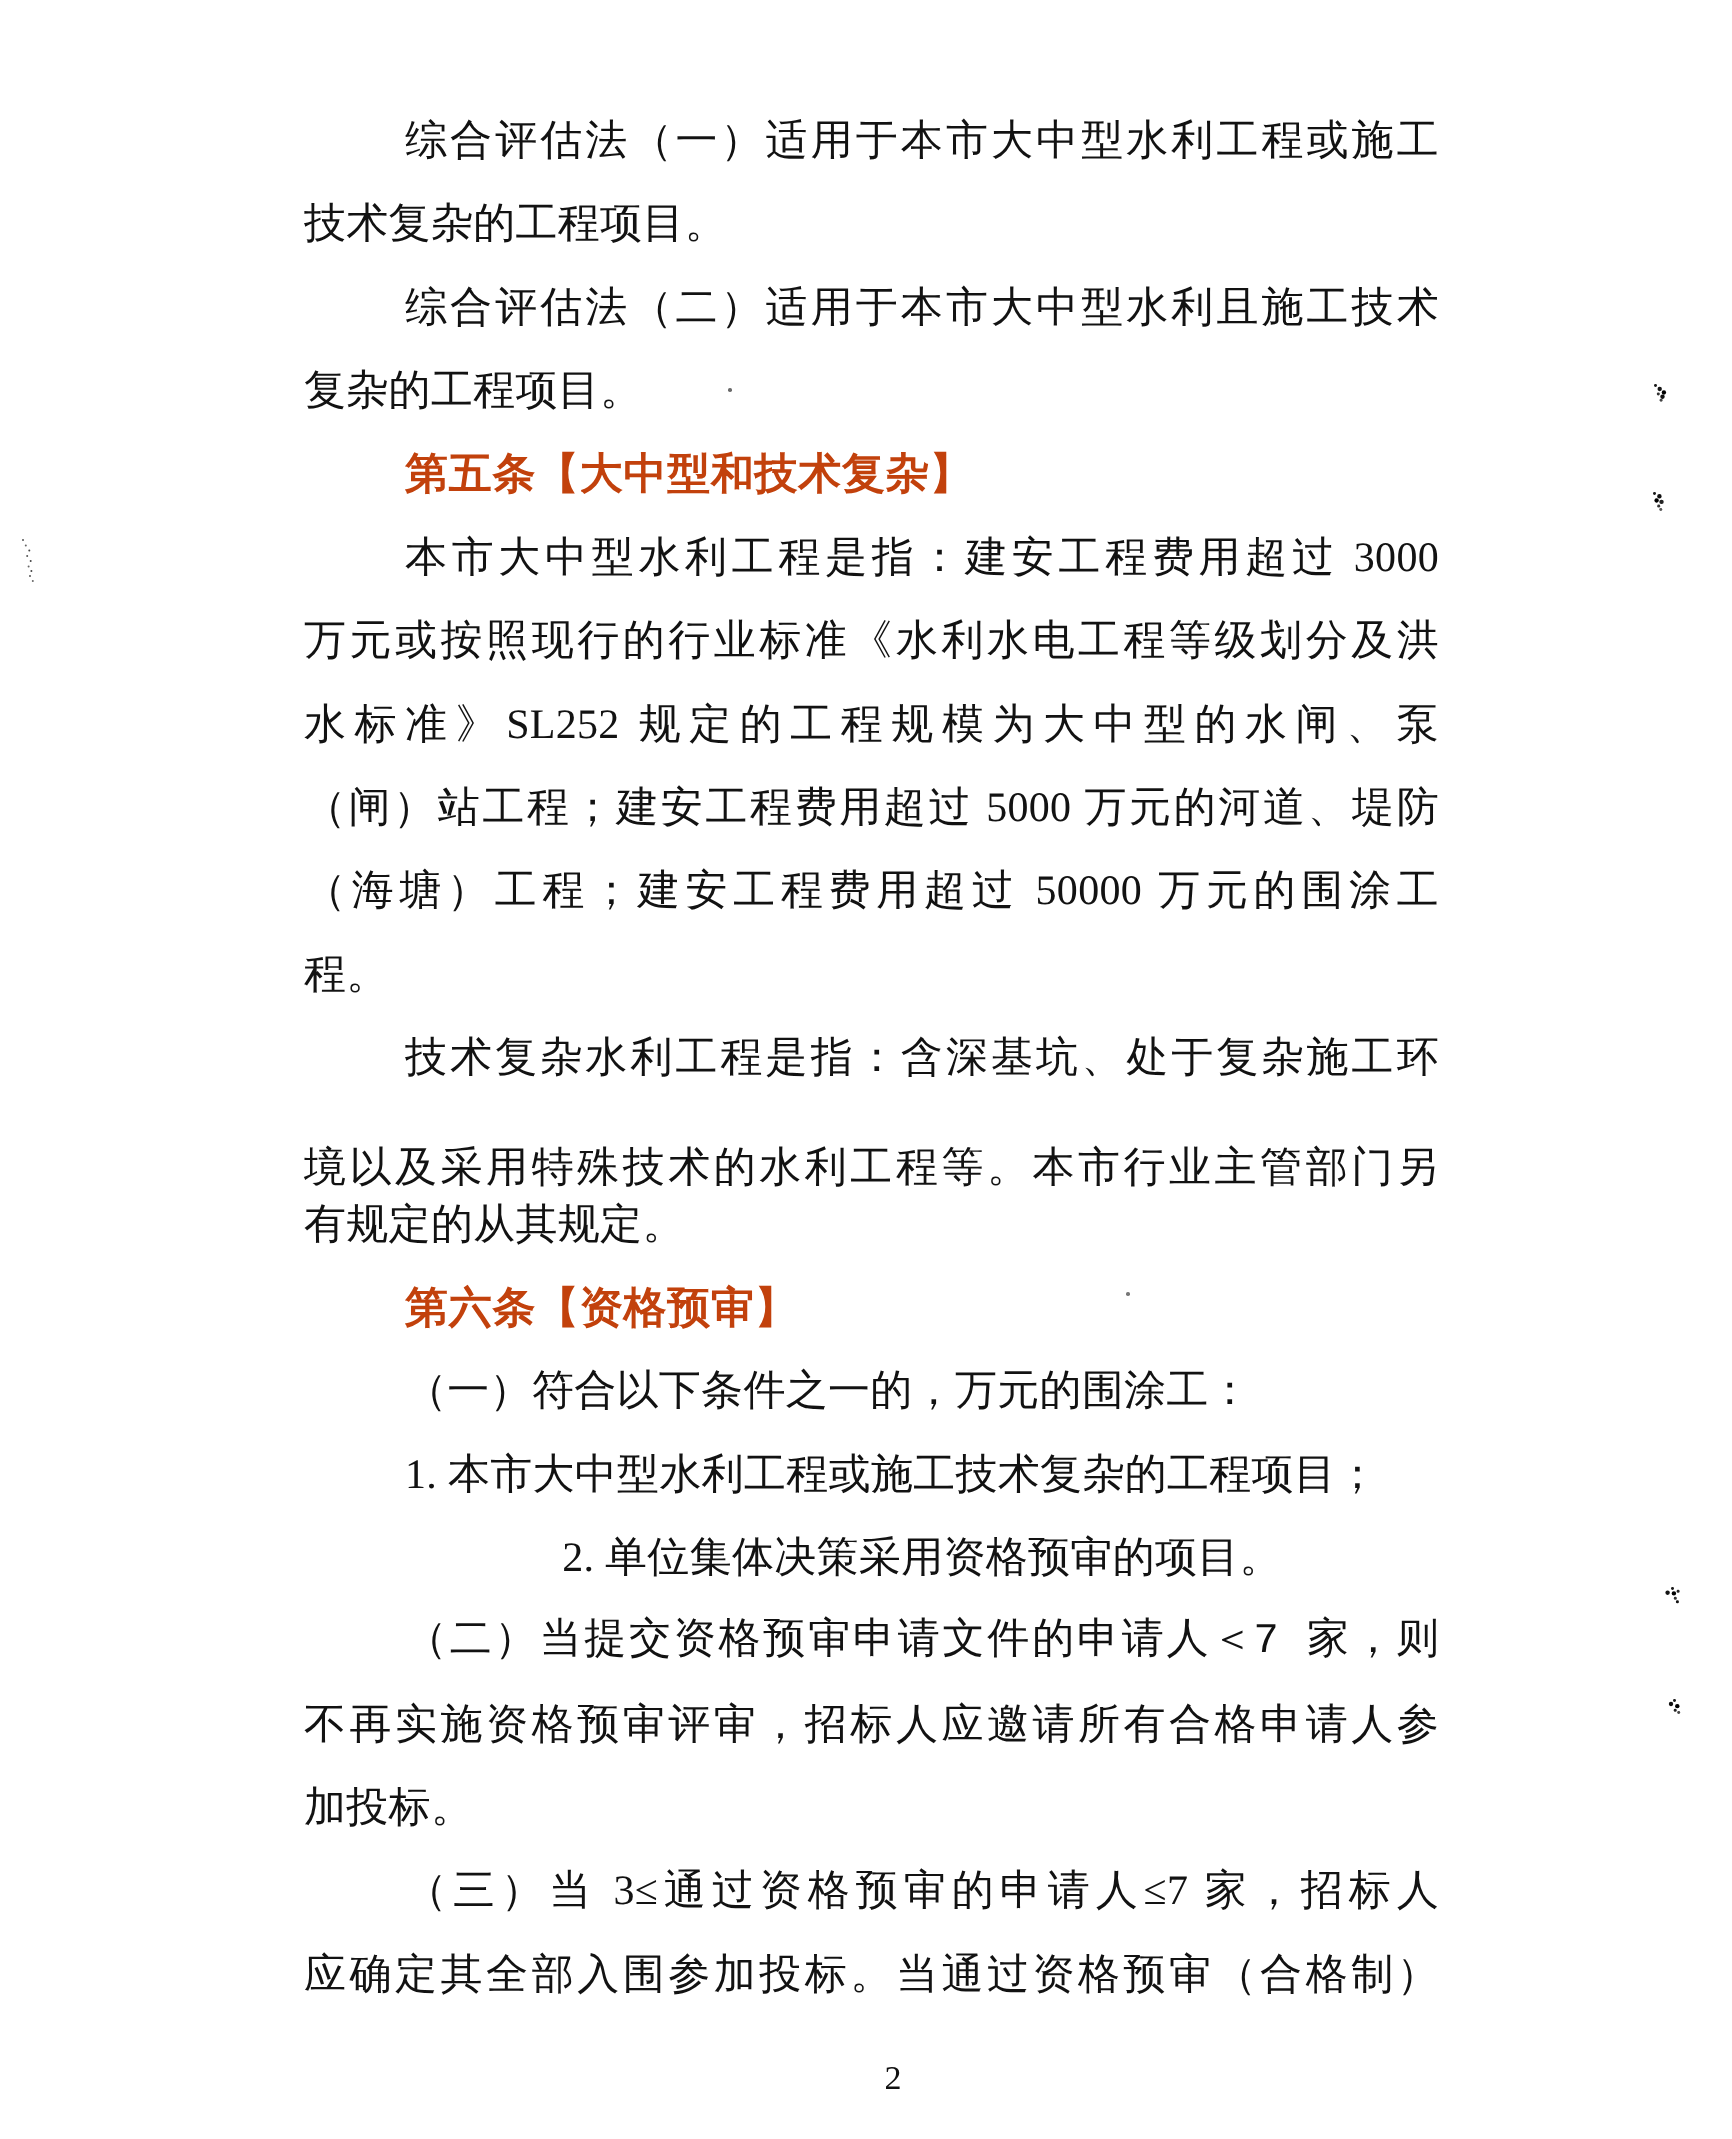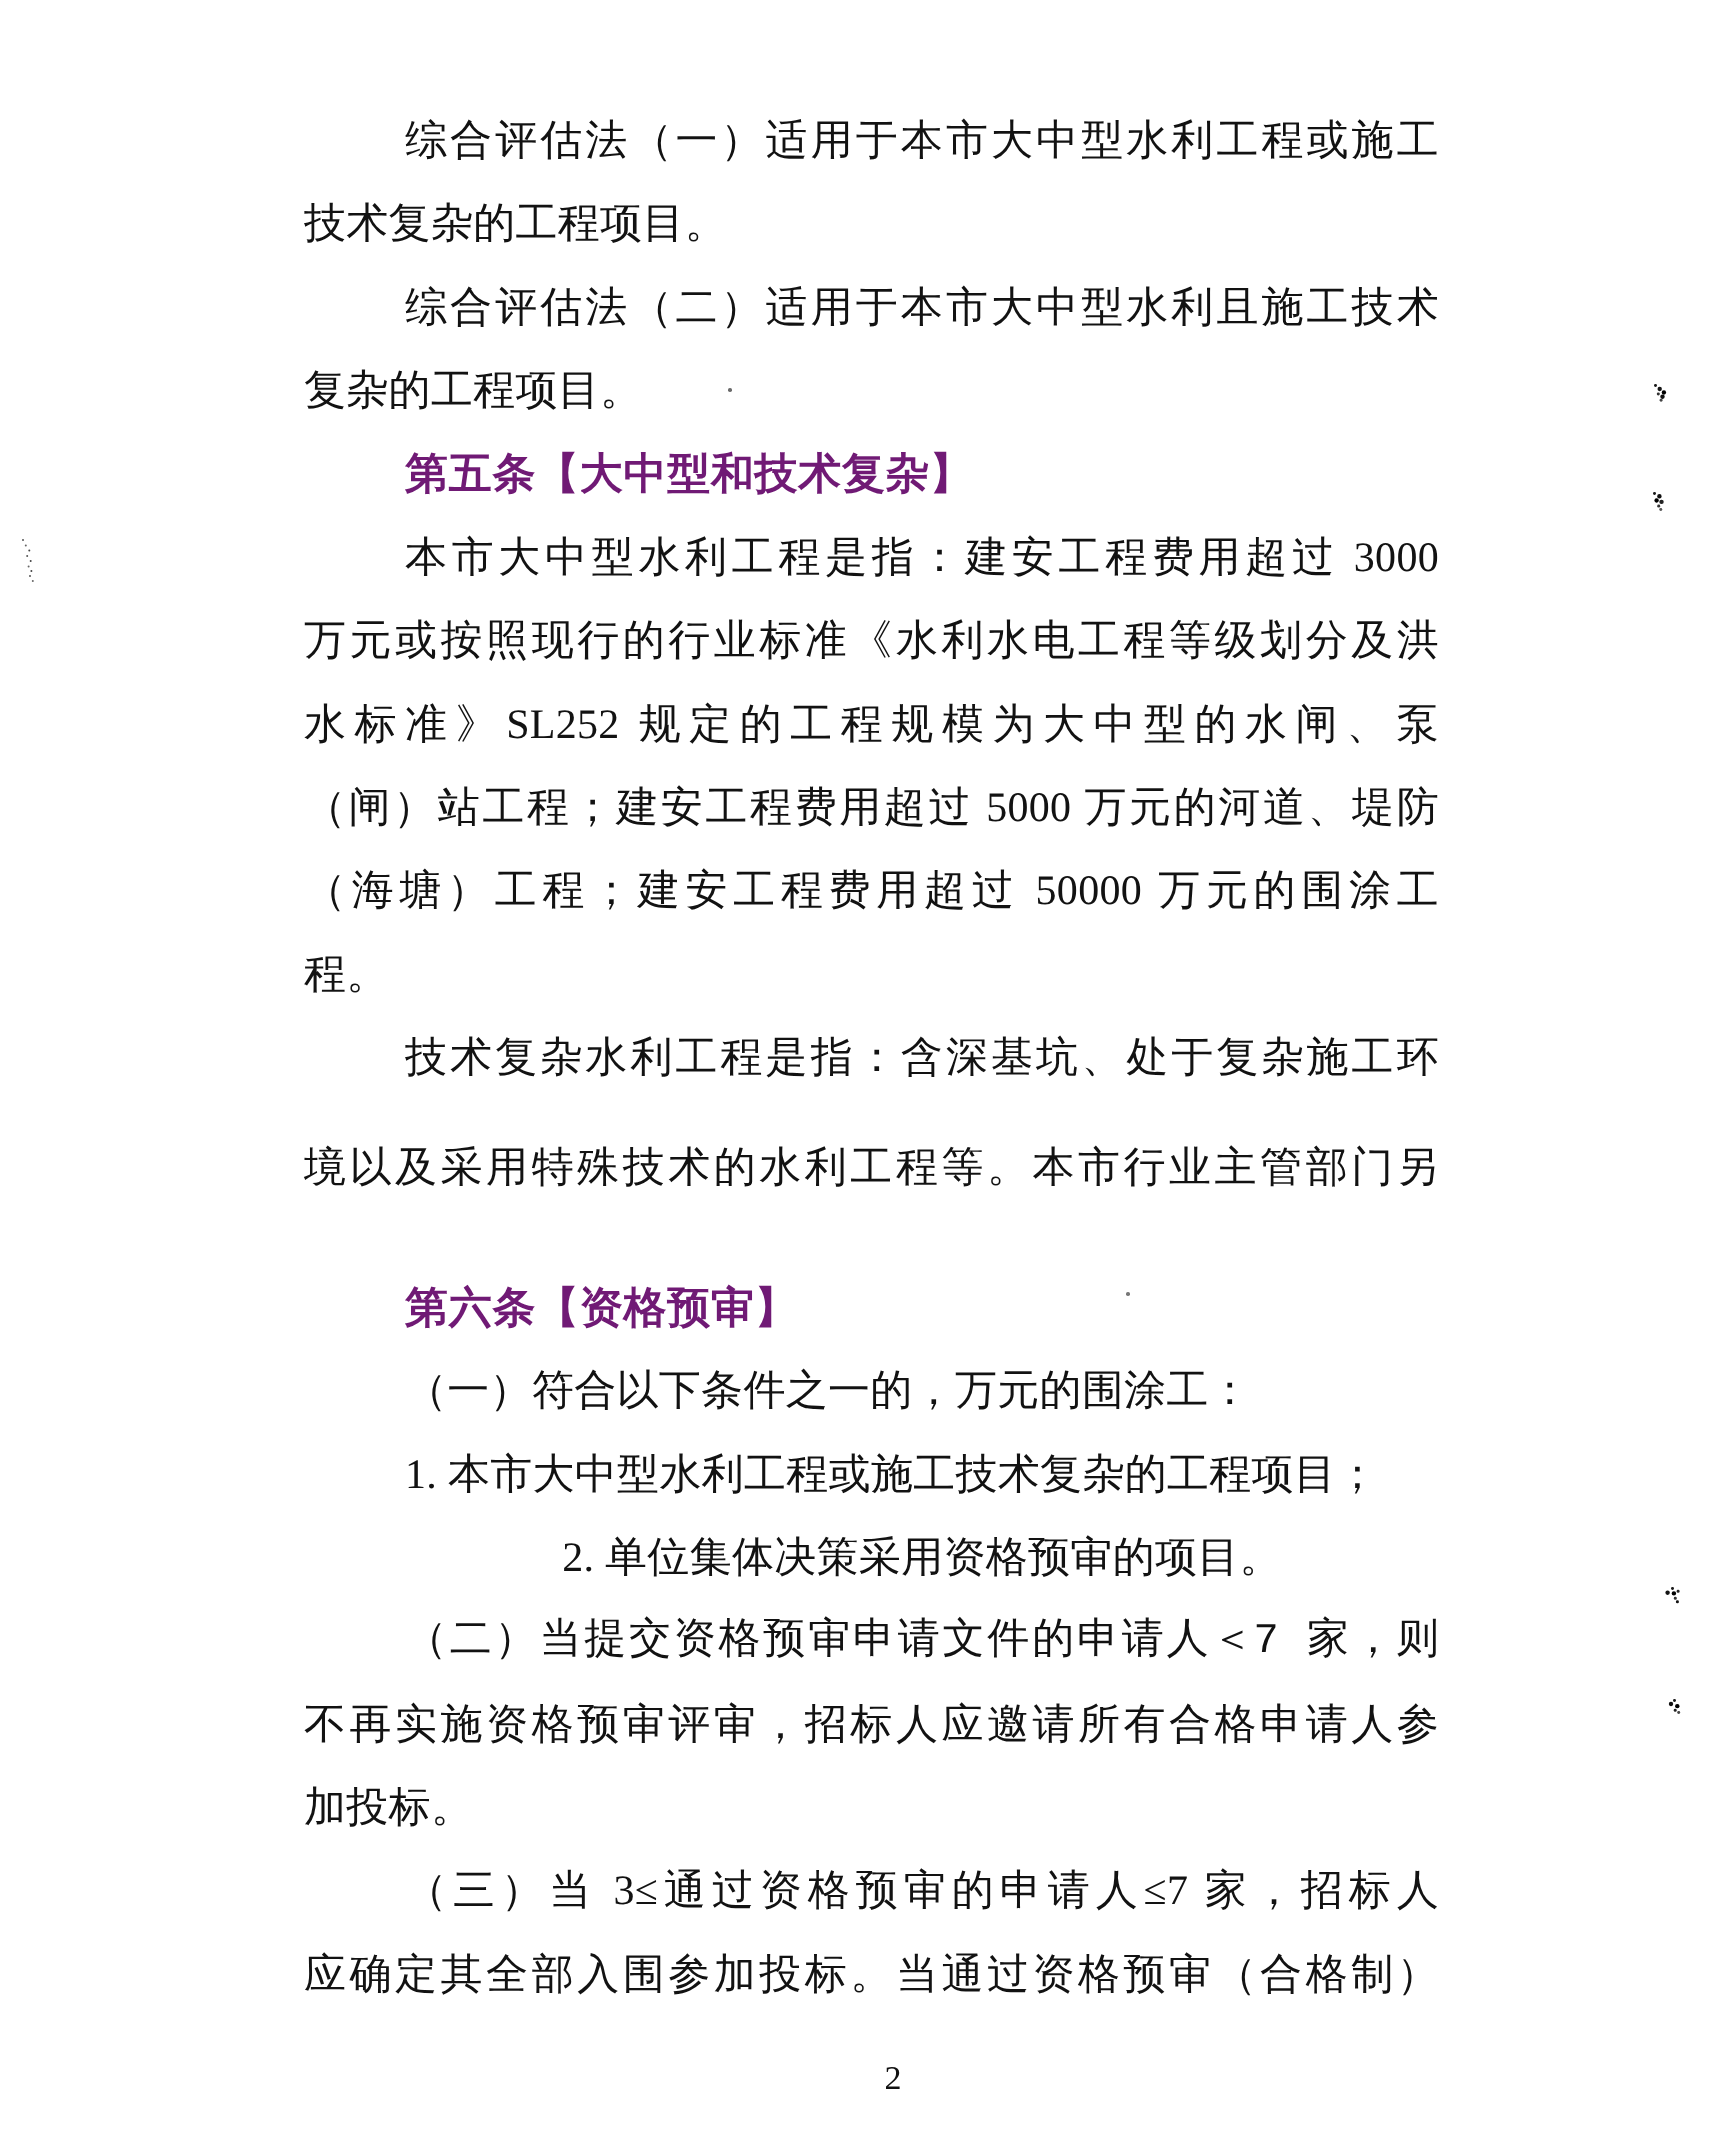--- a/index.html
+++ b/index.html
@@ -39,21 +39,21 @@
     white-space: normal;
     text-align: justify;
     text-align-last: justify;
     text-justify: inter-character;
   }
   .line.bold {
     font-weight: 700;
     font-family: "Liberation Sans", "DejaVu Sans", sans-serif;
     font-size: 43px;
     letter-spacing: 0.7px;
-    color: #701a75;
+    color: #c2410c;
   }
   .page-number {
     position: absolute;
     left: 872px;
     top: 2059px;
     width: 42px;
     text-align: center;
     font-size: 34px;
     color: #101010;
     font-family: "Liberation Serif", "DejaVu Serif", serif;
@@ -95,20 +95,21 @@
     <div class="line" style="top: 367px;">复杂的工程项目。</div>
     <div class="line indent bold" style="top: 450px;">第五条【大中型和技术复杂】</div>
     <div class="line indent just" style="top: 534px;">本市大中型水利工程是指：建安工程费用超过 3000</div>
     <div class="line just" style="top: 617px;">万元或按照现行的行业标准《水利水电工程等级划分及洪</div>
     <div class="line just" style="top: 701px;">水标准》SL252 规定的工程规模为大中型的水闸、泵</div>
     <div class="line just" style="top: 784px;">（闸）站工程；建安工程费用超过 5000 万元的河道、堤防</div>
     <div class="line just" style="top: 867px;">（海塘）工程；建安工程费用超过 50000 万元的围涂工</div>
     <div class="line" style="top: 951px;">程。</div>
     <div class="line indent just" style="top: 1034px;">技术复杂水利工程是指：含深基坑、处于复杂施工环</div>
     <div class="line just" style="top: 1117px; margin-top: 27px;">境以及采用特殊技术的水利工程等。本市行业主管部门另</div>
+    <div class="line" style="top: 1201px;">有规定的从其规定。</div>
     <div class="line indent bold" style="top: 1284px;">第六条【资格预审】</div>
     <div class="line indent" style="top: 1367px;">（一）符合以下条件之一的，万元的围涂工：</div>
     <div class="line indent" style="top: 1451px;">1. 本市大中型水利工程或施工技术复杂的工程项目；</div>
     <div class="line indent" style="top: 1534px; text-align: center;">2. 单位集体决策采用资格预审的项目。</div>
     <div class="line indent just" style="top: 1617px; font-family: Liberation Mono, monospace;">（二）当提交资格预审申请文件的申请人＜7 家，则</div>
     <div class="line just" style="top: 1701px;">不再实施资格预审评审，招标人应邀请所有合格申请人参</div>
     <div class="line" style="top: 1784px;">加投标。</div>
     <div class="line indent just" style="top: 1867px;">（三）当 3≤通过资格预审的申请人≤7 家，招标人</div>
     <div class="line just" style="top: 1951px;">应确定其全部入围参加投标。当通过资格预审（合格制）</div>
     <div class="page-number">2</div>

